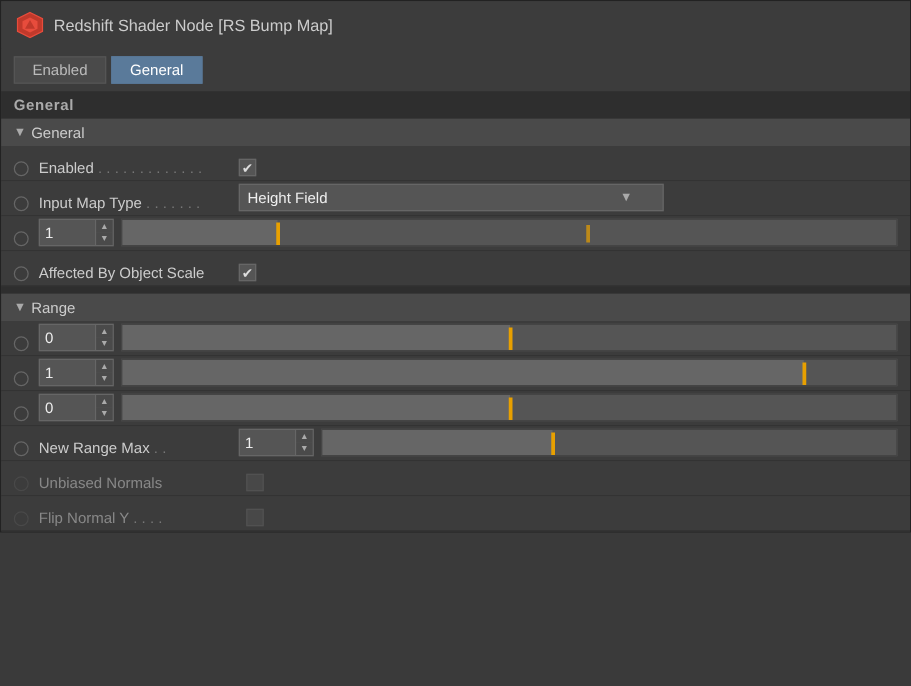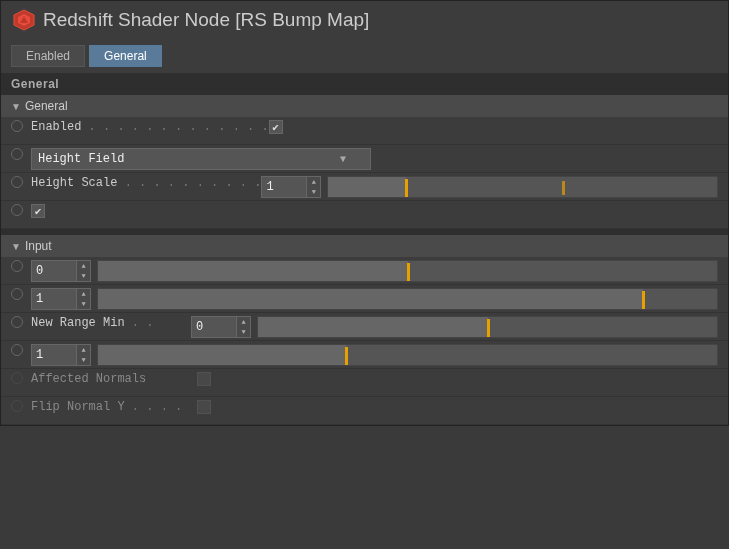--- a/index.html
+++ b/index.html
@@ -26,21 +26,21 @@
       gap: 8px;
     }
 
     .title-icon {
       width: 22px;
       height: 22px;
     }
 
     .title-text {
       color: #cccccc;
-      font-size: 19px;
+      font-size: 13px;
       font-weight: normal;
     }
 
     .tabs {
       display: flex;
       gap: 4px;
       padding: 6px 10px;
       background: #3c3c3c;
     }
 
@@ -84,26 +84,25 @@
       cursor: pointer;
     }
 
     .group-header .arrow {
       font-size: 10px;
       color: #aaa;
     }
 
     .row {
       display: flex;
-      align-items: flex-start;
+      align-items: flex-end;
       padding: 3px 10px;
       height: 28px;
       background: #3c3c3c;
       border-bottom: 1px solid #333;
-      font-family: Liberation Mono, monospace;
     }
 
     .radio-circle {
       width: 12px;
       height: 12px;
       border-radius: 50%;
       border: 1.5px solid #666;
       background: transparent;
       margin-right: 8px;
       flex-shrink: 0;
@@ -277,57 +276,58 @@
     <div class="row">
       <div class="radio-circle"></div>
       <span class="row-label">Enabled <span class="dots">. . . . . . . . . . . . .</span></span>
       <div class="checkbox-container">
         <div class="fake-checkbox">✔</div>
       </div>
     </div>
 
     <div class="row">
       <div class="radio-circle"></div>
+      <span class="row-label">Input Map Type <span class="dots">. . . . . . .</span></span>
       <div class="dropdown">
         <span>Height Field</span>
         <span class="dropdown-arrow">▼</span>
       </div>
     </div>
 
     <div class="row">
       <div class="radio-circle"></div>
-      <span class="row-label">Height Scale <span class="dots">. . . . . . . . . .</span></span>
       <div class="spinbox">
         <span class="spinbox-val">1</span>
         <div class="spinbox-arrows">
           <div class="spinbox-up">▲</div>
           <div class="spinbox-down">▼</div>
         </div>
       </div>
       <div class="slider-container">
         <div class="slider-fill" style="width:20%"></div>
         <div class="slider-marker" style="left:calc(20% - 1px)"></div>
         <div class="slider-line" style="left:60%; width:3px; height:14px; top:4px; transform:none; background:#e8a000; position:absolute;"></div>
       </div>
     </div>
 
     <div class="row">
       <div class="radio-circle"></div>
+      <span class="row-label">Affected By Object Scale</span>
       <div class="checkbox-container">
         <div class="fake-checkbox">✔</div>
       </div>
     </div>
   </div>
 
   <div class="separator"></div>
 
   <div class="panel">
     <div class="group-header">
       <span class="arrow">▼</span>
-      <span>Input</span>
+      <span>Range</span>
     </div>
 
     <div class="row">
       <div class="radio-circle"></div>
       <div class="spinbox">
         <span class="spinbox-val">0</span>
         <div class="spinbox-arrows">
           <div class="spinbox-up">▲</div>
           <div class="spinbox-down">▼</div>
         </div>
@@ -348,52 +348,52 @@
         </div>
       </div>
       <div class="slider-container">
         <div class="slider-fill" style="width:88%"></div>
         <div class="slider-marker" style="left:calc(88% - 1px)"></div>
       </div>
     </div>
 
     <div class="row">
       <div class="radio-circle"></div>
-      <span class="row-label">New Range Min <span class="dots">. .</span></span>
       <div class="spinbox">
         <span class="spinbox-val">0</span>
         <div class="spinbox-arrows">
           <div class="spinbox-up">▲</div>
           <div class="spinbox-down">▼</div>
         </div>
       </div>
       <div class="slider-container">
         <div class="slider-fill" style="width:50%"></div>
         <div class="slider-marker" style="left:calc(50% - 1px)"></div>
       </div>
     </div>
 
     <div class="row">
       <div class="radio-circle"></div>
+      <span class="row-label">New Range Max <span class="dots">. .</span></span>
       <div class="spinbox">
         <span class="spinbox-val">1</span>
         <div class="spinbox-arrows">
           <div class="spinbox-up">▲</div>
           <div class="spinbox-down">▼</div>
         </div>
       </div>
       <div class="slider-container">
         <div class="slider-fill" style="width:40%"></div>
         <div class="slider-marker" style="left:calc(40% - 1px)"></div>
       </div>
     </div>
 
     <div class="row">
       <div class="radio-circle disabled"></div>
-      <span class="row-label disabled">Affected Normals</span>
+      <span class="row-label disabled">Unbiased Normals</span>
       <div class="fake-checkbox" style="opacity:0.5; margin-left:6px;"></div>
     </div>
 
     <div class="row">
       <div class="radio-circle disabled"></div>
       <span class="row-label disabled">Flip Normal Y <span class="dots">. . . .</span></span>
       <div class="fake-checkbox" style="opacity:0.5; margin-left:6px;"></div>
     </div>
 
   </div>

